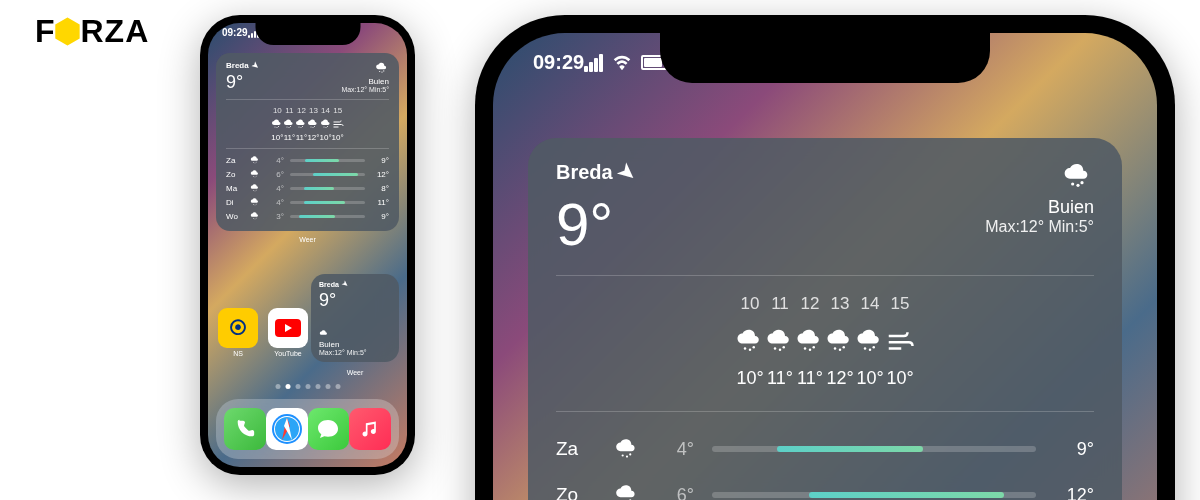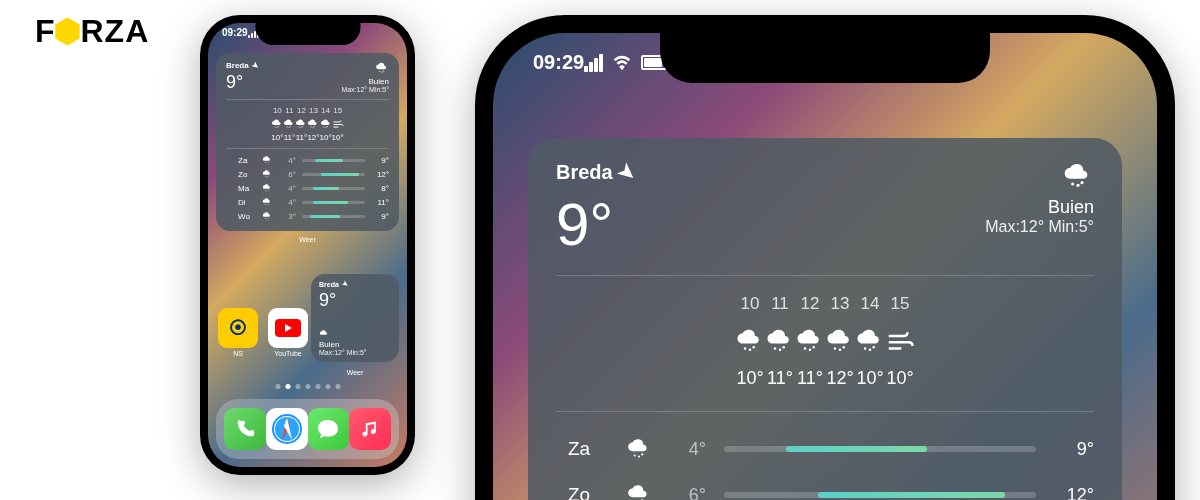--- a/index.html
+++ b/index.html
@@ -66,21 +66,21 @@
 .widget-large-right .hour-col { gap: 12px; }
 .hour-time { opacity: 0.8; }
 .widget-large-right .hour-time { font-size: 17px; }
 .hour-temp { font-weight: 500; }
 .widget-large-right .hour-temp { font-size: 18px; }
 
 .daily { padding-top: 4px; }
 .widget-large-right .daily { padding-top: 14px; }
 .day-row { display: flex; align-items: center; padding: 2px 0; gap: 6px; }
 .widget-large-right .day-row { padding: 10px 0; gap: 18px; }
-.day-name { width: 18px; margin-left: 12px; }
+.day-name { width: 18px; }
 .widget-large-right .day-name { width: 40px; font-size: 19px; }
 .day-low { opacity: 0.6; width: 18px; text-align: right; }
 .widget-large-right .day-low { width: 36px; font-size: 18px; }
 .day-bar { flex: 1; height: 3px; background: rgba(255,255,255,0.2); border-radius: 2px; position: relative; }
 .widget-large-right .day-bar { height: 6px; border-radius: 3px; }
 .day-bar-fill { position: absolute; height: 100%; background: linear-gradient(90deg, #5dd0c8, #7dd8a8); border-radius: 3px; }
 .day-high { width: 18px; text-align: right; }
 .widget-large-right .day-high { width: 40px; font-size: 18px; }
 
 .widget-label { position: absolute; bottom: -14px; left: 50%; transform: translateX(-50%); font-size: 7px; color: #fff; }

